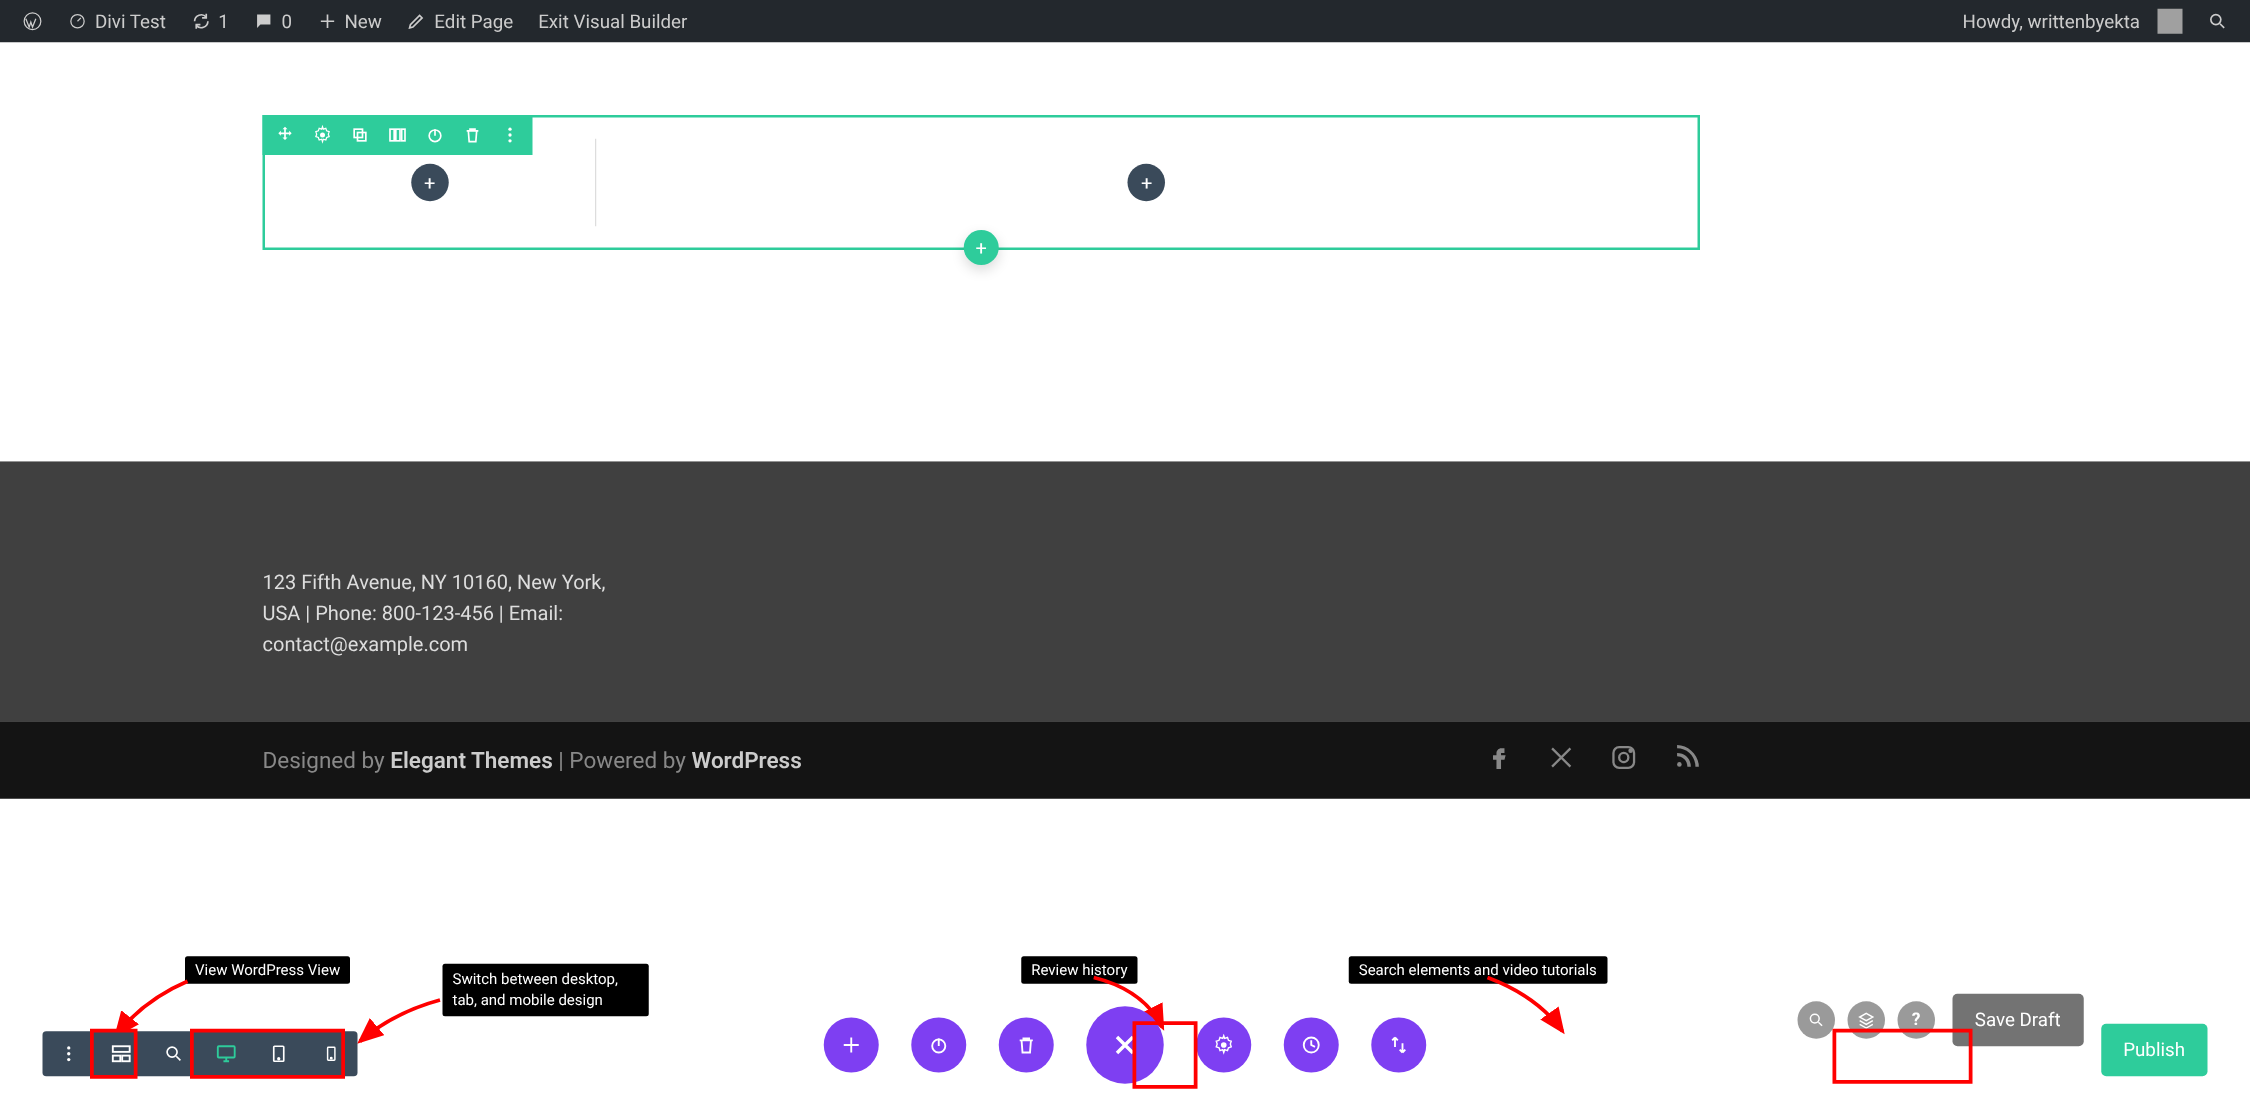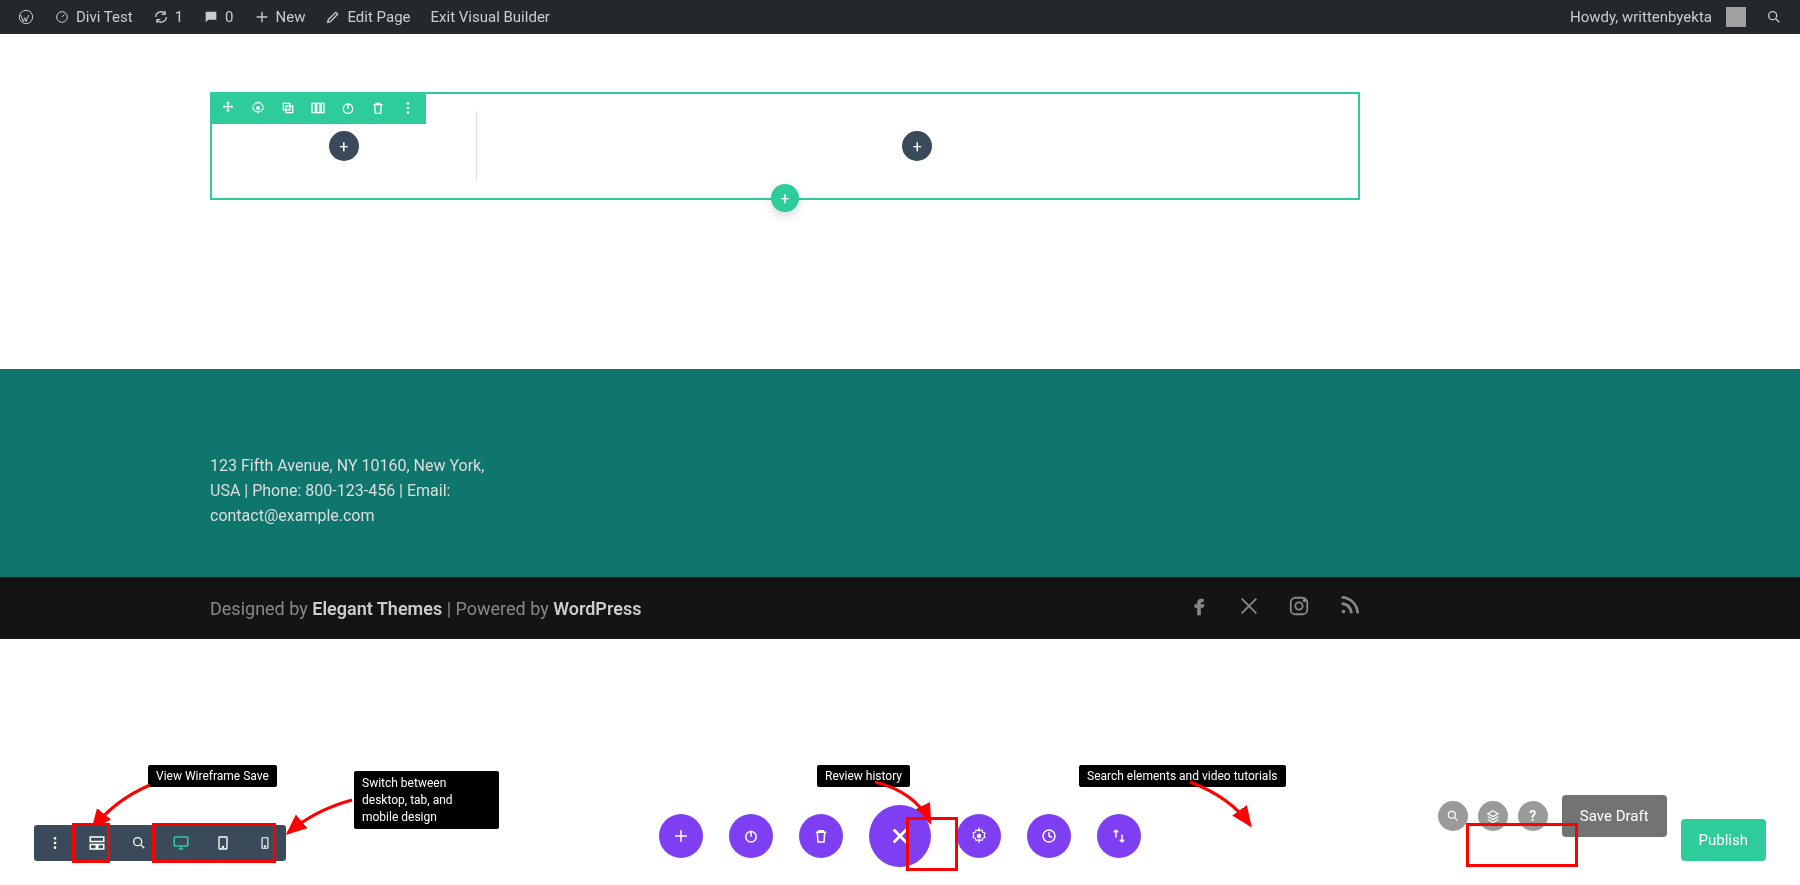--- a/index.html
+++ b/index.html
@@ -17,21 +17,21 @@
 .section-wrap { position: absolute; left: 210px; top: 58px; width: 1150px; }
 .section { border: 2px solid #2ecc9b; position: relative; height: 108px; display: flex; }
 .section-toolbar { position: absolute; left: -2px; top: -2px; background: #2ecc9b; height: 32px; display: flex; align-items: center; padding: 0 8px; gap: 10px; }
 .tb-btn { width: 20px; height: 20px; display:flex; align-items:center; justify-content:center; cursor:pointer; color:#fff; }
 .col { flex: 1; display:flex; align-items:center; justify-content:center; position: relative; }
 .col-sep { width: 1px; background: #ddd; height: 70px; align-self: center; }
 .add-dark { width: 30px; height: 30px; border-radius: 50%; background: #3a4a5a; color:#fff; display:flex; align-items:center; justify-content:center; font-size: 16px; cursor:pointer; }
 .add-row { position: absolute; left: 50%; bottom: -14px; transform: translateX(-50%); width: 28px; height: 28px; border-radius: 50%; background: #2ecc9b; color:#fff; display:flex; align-items:center; justify-content:center; font-size: 16px; cursor:pointer; box-shadow: 0 4px 10px rgba(0,0,0,0.15); }
 
 
-.footer { background: #0f766e; color: #ddd; padding-top: 85px; height: 208px; }
+.footer { background: #404040; color: #ddd; padding-top: 85px; height: 208px; }
 .footer-inner { width: 1150px; margin-left: 210px; font-size: 16px; line-height: 1.55; }
 
 
 .footbar { background: #141414; height: 62px; display:flex; align-items:center; position: relative; }
 .footbar-inner { width: 1150px; margin-left: 210px; display:flex; justify-content: space-between; align-items:center; color: #888; font-size: 18px; }
 .footbar-text b { color: #ccc; font-weight: 600; }
 .social { display:flex; gap: 28px; align-items:center; color:#888; }
 .social svg { width: 22px; height: 22px; }
 
 
@@ -228,22 +228,22 @@
       <span><svg viewBox="0 0 24 24" fill="#888">
             <circle cx="6" cy="18" r="2"></circle>
             <path d="M4 11c5 0 9 4 9 9h3c0-7-5-12-12-12zM4 4c9 0 16 7 16 16h3C23 10 14 1 4 1z"></path>
           </svg></span>
     </div>
   </div>
 </div>
 
 <div class="builder-bar">
 
-  <div class="anno" style="left:148px; top:10px">View Wireframe Save</div>
-  <div class="anno" style="left:354px; top:16px; white-space:normal; width:145px; line-height:1.4">Switch between desktop, tab, and mobile design</div>
+  <div class="anno" style="left:148px; top:10px">View WordPress View</div>
+  <div class="anno" style="left:354px; top:16px; white-space:normal; width:165px; line-height:1.4">Switch between desktop, tab, and mobile design</div>
   <div class="anno" style="left:817px; top:10px">Review history</div>
   <div class="anno" style="left:1079px; top:10px">Search elements and video tutorials</div>
 
   <svg class="arrow-svg" style="left:85px; top:25px" width="80" height="55">
       <defs>
         <marker id="ah1" markerWidth="8" markerHeight="8" refX="6" refY="3" orient="auto">
           <path d="M0 0L7 3L0 6z" fill="#ff0000"></path>
         </marker>
       </defs>
       <path d="M65 5 Q30 20 8 48" fill="none" stroke="#ff0000" stroke-width="3" marker-end="url(#ah1)"></path>

